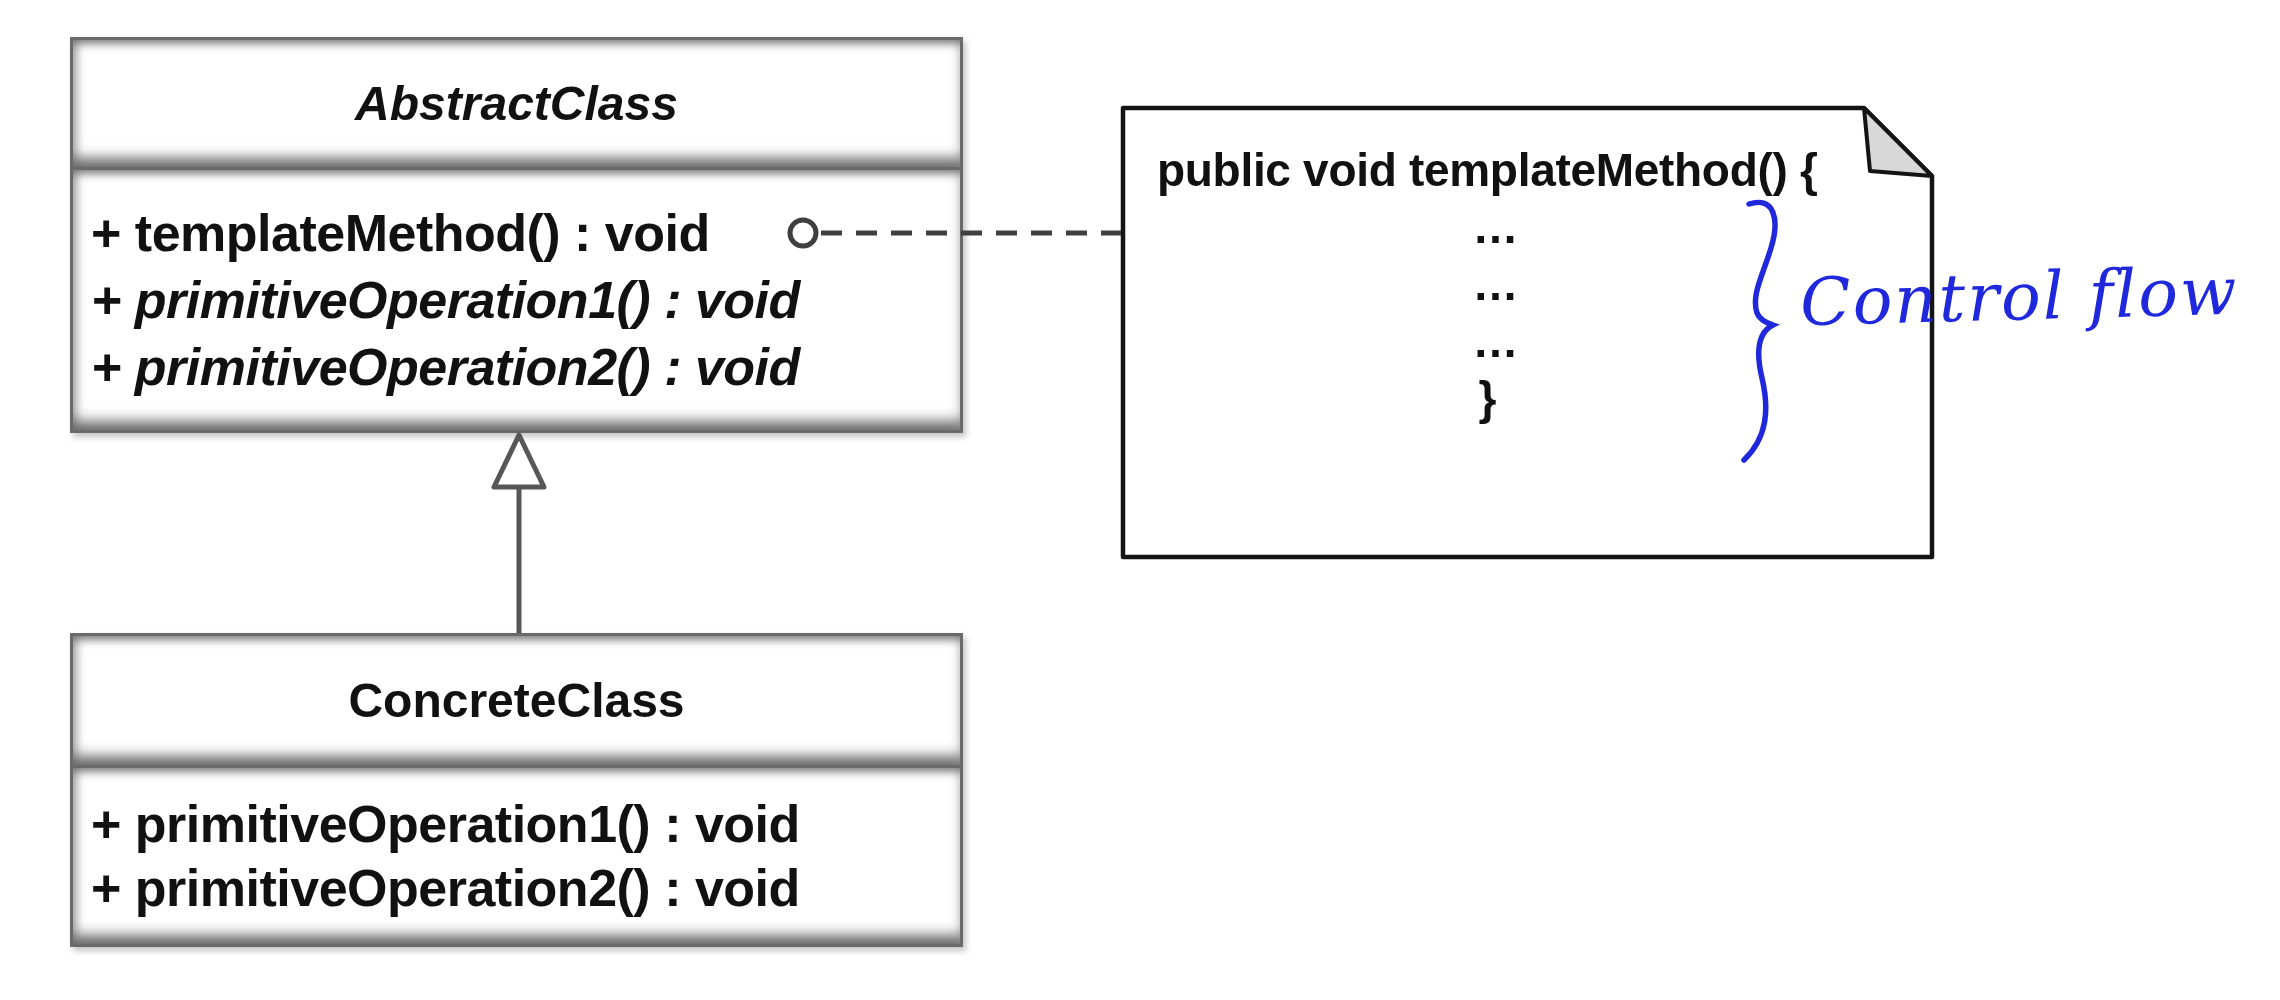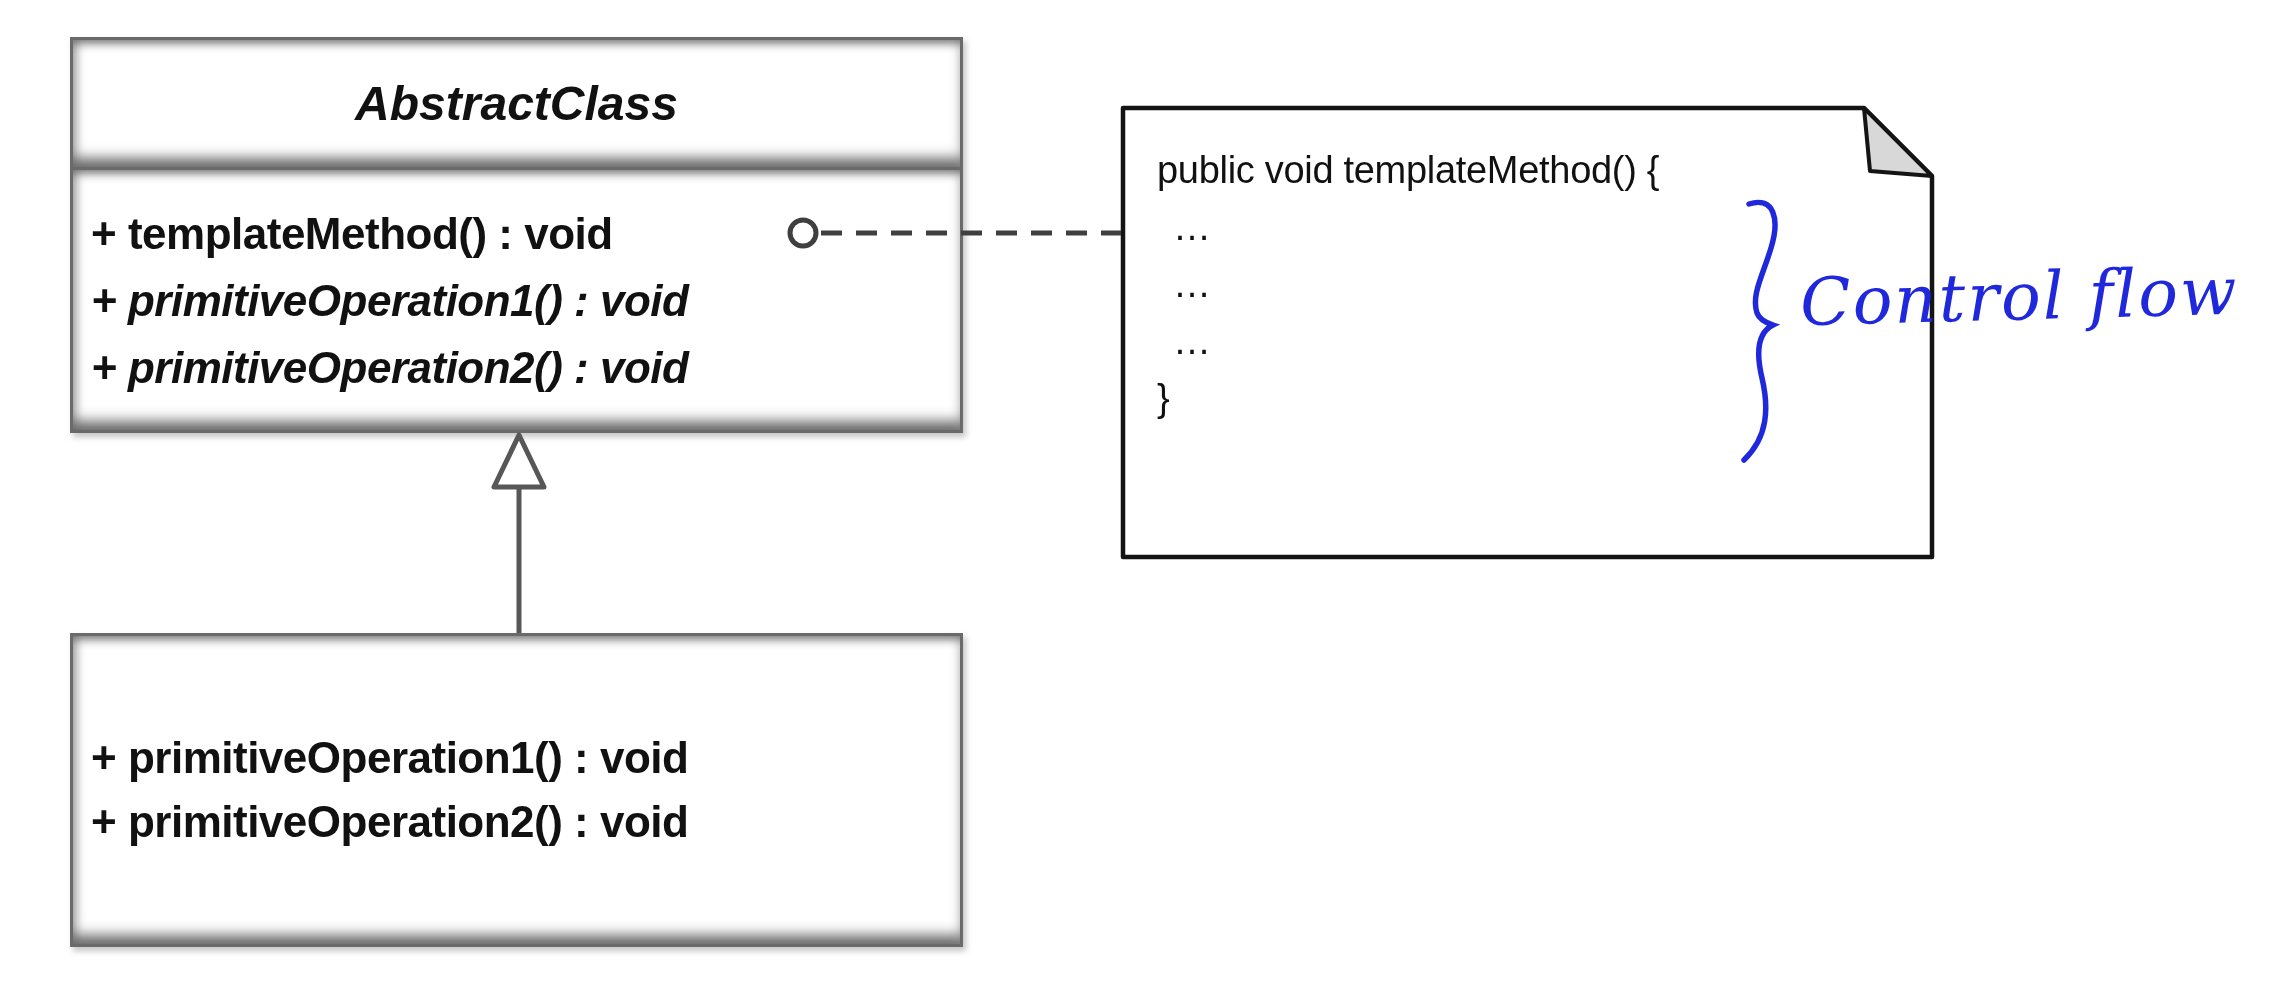--- a/index.html
+++ b/index.html
@@ -44,21 +44,21 @@
     letter-spacing: 0px;
   }
   .class-title.italic { font-style: italic; }
 
   .methods {
     flex: 1;
     display: flex;
     flex-direction: column;
     justify-content: center;
     padding-left: 18px;
-    font-size: 44px;
+    font-size: 52px;
     font-weight: bold;
     letter-spacing: -0.5px;
   }
   .method-line { line-height: 67px; white-space: nowrap; }
   .methods.tight .method-line { line-height: 64px; }
   .method-line.italic { font-style: italic; }
 
   #abstract-class { left: 70px; top: 37px; width: 893px; height: 396px; }
   #abstract-class .class-title { height: 127px; }
 
@@ -71,24 +71,25 @@
     left: 0; top: 0;
     width: 2280px; height: 1000px;
     pointer-events: none;
   }
 
   
   .note-text {
     position: absolute;
     left: 1157px;
     top: 142px;
-    font-size: 38px;
-    font-weight: normal;
+    font-size: 46px;
+    font-weight: bold;
     letter-spacing: -0.3px;
     white-space: nowrap;
+    text-align: center;
   }
   .note-line { line-height: 57px; }
   .note-line.indent { padding-left: 16px; }
 
   
   .handwriting {
     position: absolute;
     left: 1800px;
     top: 258px;
     width: 470px;
@@ -109,20 +110,21 @@
   <div class="uml-class" id="abstract-class">
     <div class="compartment class-title italic">AbstractClass</div>
     <div class="compartment methods">
       <div class="method-line">+ templateMethod() : void</div>
       <div class="method-line italic">+ primitiveOperation1() : void</div>
       <div class="method-line italic">+ primitiveOperation2() : void</div>
     </div>
   </div>
 
   <div class="uml-class" id="concrete-class">
+    <div class="compartment class-title">ConcreteClass</div>
     <div class="compartment methods tight">
       <div class="method-line">+ primitiveOperation1() : void</div>
       <div class="method-line">+ primitiveOperation2() : void</div>
     </div>
   </div>
 
   <svg class="overlay" viewBox="0 0 2280 1000">
 
     <path d="M1123 108 L1864 108 L1932 176 L1932 557 L1123 557 Z" fill="#ffffff" stroke="var(--note-border, #141414)" stroke-width="4.5" stroke-linejoin="round"></path>
     <path d="M1864 108 L1870 171 L1932 176 Z" fill="var(--note-fold, #d8d8d8)" stroke="var(--note-border, #141414)" stroke-width="4" stroke-linejoin="round"></path>

